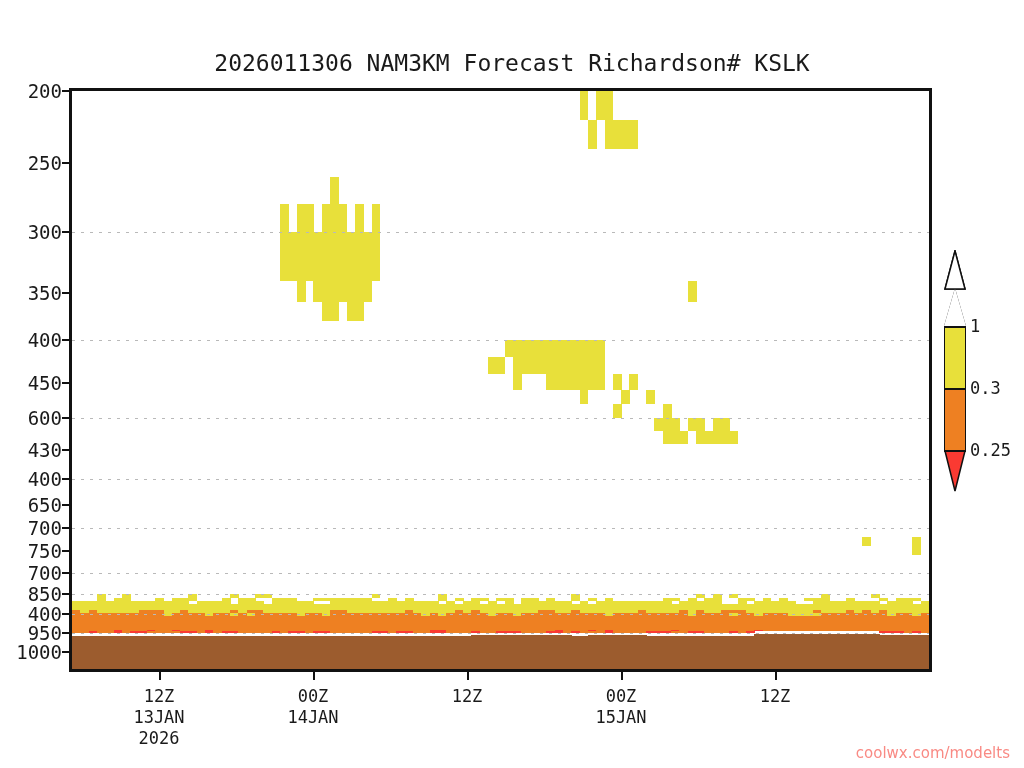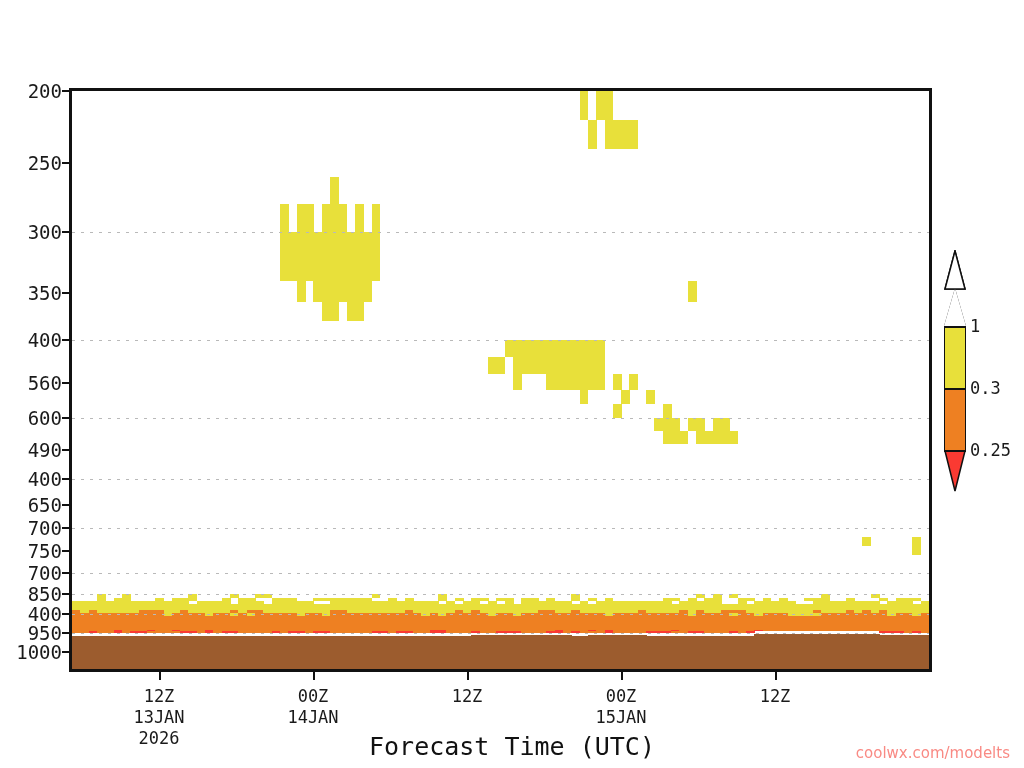--- a/index.html
+++ b/index.html
@@ -48,20 +48,21 @@
   .cb-arrow{position:absolute;left:0;width:0;height:0;}
   .cb-label{position:absolute;left:26px;font-size:17px;color:#1a1a1a;
       transform:translateY(-10px);white-space:nowrap;}
   .cb-rule{position:absolute;left:0;width:22px;height:1.5px;background:#111;}
 </style>
 </head>
 <body>
 
 <div id="root">
 
+  <div id="chart-title">2026011306 NAM3KM Forecast Richardson# KSLK</div>
 
   <div id="yticks">
       <div class="ytick-mark" style="top: 2px;"></div>
       <div class="ytick-mark" style="top: 74px;"></div>
       <div class="ytick-mark" style="top: 143px;"></div>
       <div class="ytick-mark" style="top: 204px;"></div>
       <div class="ytick-mark" style="top: 251px;"></div>
       <div class="ytick-mark" style="top: 294px;"></div>
       <div class="ytick-mark" style="top: 329px;"></div>
       <div class="ytick-mark" style="top: 361px;"></div>
@@ -74,23 +75,23 @@
       <div class="ytick-mark" style="top: 525px;"></div>
       <div class="ytick-mark" style="top: 544px;"></div>
       <div class="ytick-mark" style="top: 563px;"></div>
     </div>
   <div id="ylabels">
       <div class="ytick-label" style="top: 3px;">200</div>
       <div class="ytick-label" style="top: 75px;">250</div>
       <div class="ytick-label" style="top: 144px;">300</div>
       <div class="ytick-label" style="top: 205px;">350</div>
       <div class="ytick-label" style="top: 252px;">400</div>
-      <div class="ytick-label" style="top: 295px;">560</div>
+      <div class="ytick-label" style="top: 295px;">450</div>
       <div class="ytick-label" style="top: 330px;">600</div>
-      <div class="ytick-label" style="top: 362px;">490</div>
+      <div class="ytick-label" style="top: 362px;">430</div>
       <div class="ytick-label" style="top: 391px;">400</div>
       <div class="ytick-label" style="top: 417px;">650</div>
       <div class="ytick-label" style="top: 440px;">700</div>
       <div class="ytick-label" style="top: 463px;">750</div>
       <div class="ytick-label" style="top: 485px;">700</div>
       <div class="ytick-label" style="top: 506px;">850</div>
       <div class="ytick-label" style="top: 526px;">400</div>
       <div class="ytick-label" style="top: 545px;">950</div>
       <div class="ytick-label" style="top: 564px;">1000</div>
     </div>
@@ -1719,21 +1720,20 @@
         <div>12Z</div>
       </div>
       <div class="xtick-group" style="left: 621px; top: 4px;">
         <div>00Z</div>
         <div>15JAN</div>
       </div>
       <div class="xtick-group" style="left: 775px; top: 4px;">
         <div>12Z</div>
       </div>
     </div>
-  <div id="xaxis-title">Forecast Time (UTC)</div>
 
   <div id="colorbar">
       <div class="cb-seg" style="top: 26px; height: 62px; background: rgb(232, 224, 58);"></div>
       <div class="cb-seg" style="top: 88px; height: 62px; background: rgb(238, 128, 34);"></div>
       <div class="cb-arrow" style="top: -12px; left: 0px; border-left: 11px solid transparent; border-right: 11px solid transparent; border-bottom: 38px solid rgb(255, 255, 255); filter: drop-shadow(rgb(17, 17, 17) 0px 0px 0px);">
         <svg width="22" height="40" style="position:absolute;left:-11px;top:-38px">
           <polygon points="11,1 21,39 1,39" fill="#ffffff" stroke="#111" stroke-width="1.5"></polygon>
         </svg>
       </div>
       <div class="cb-arrow" style="top: 150px; left: 0px; width: 22px; height: 42px;"><svg width="22" height="42">

